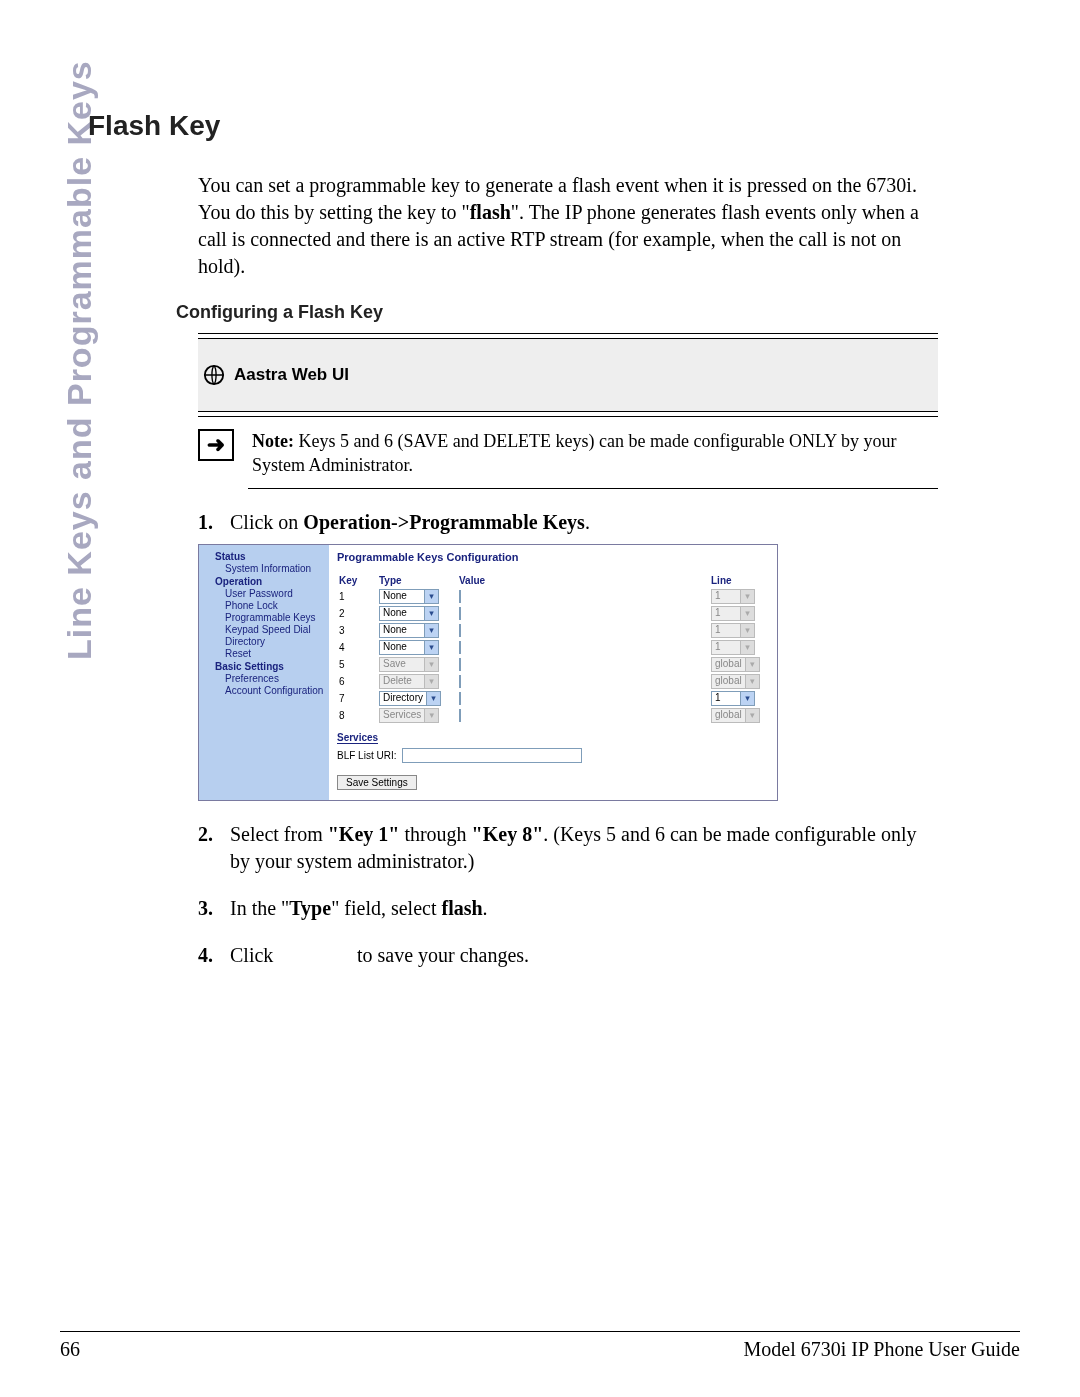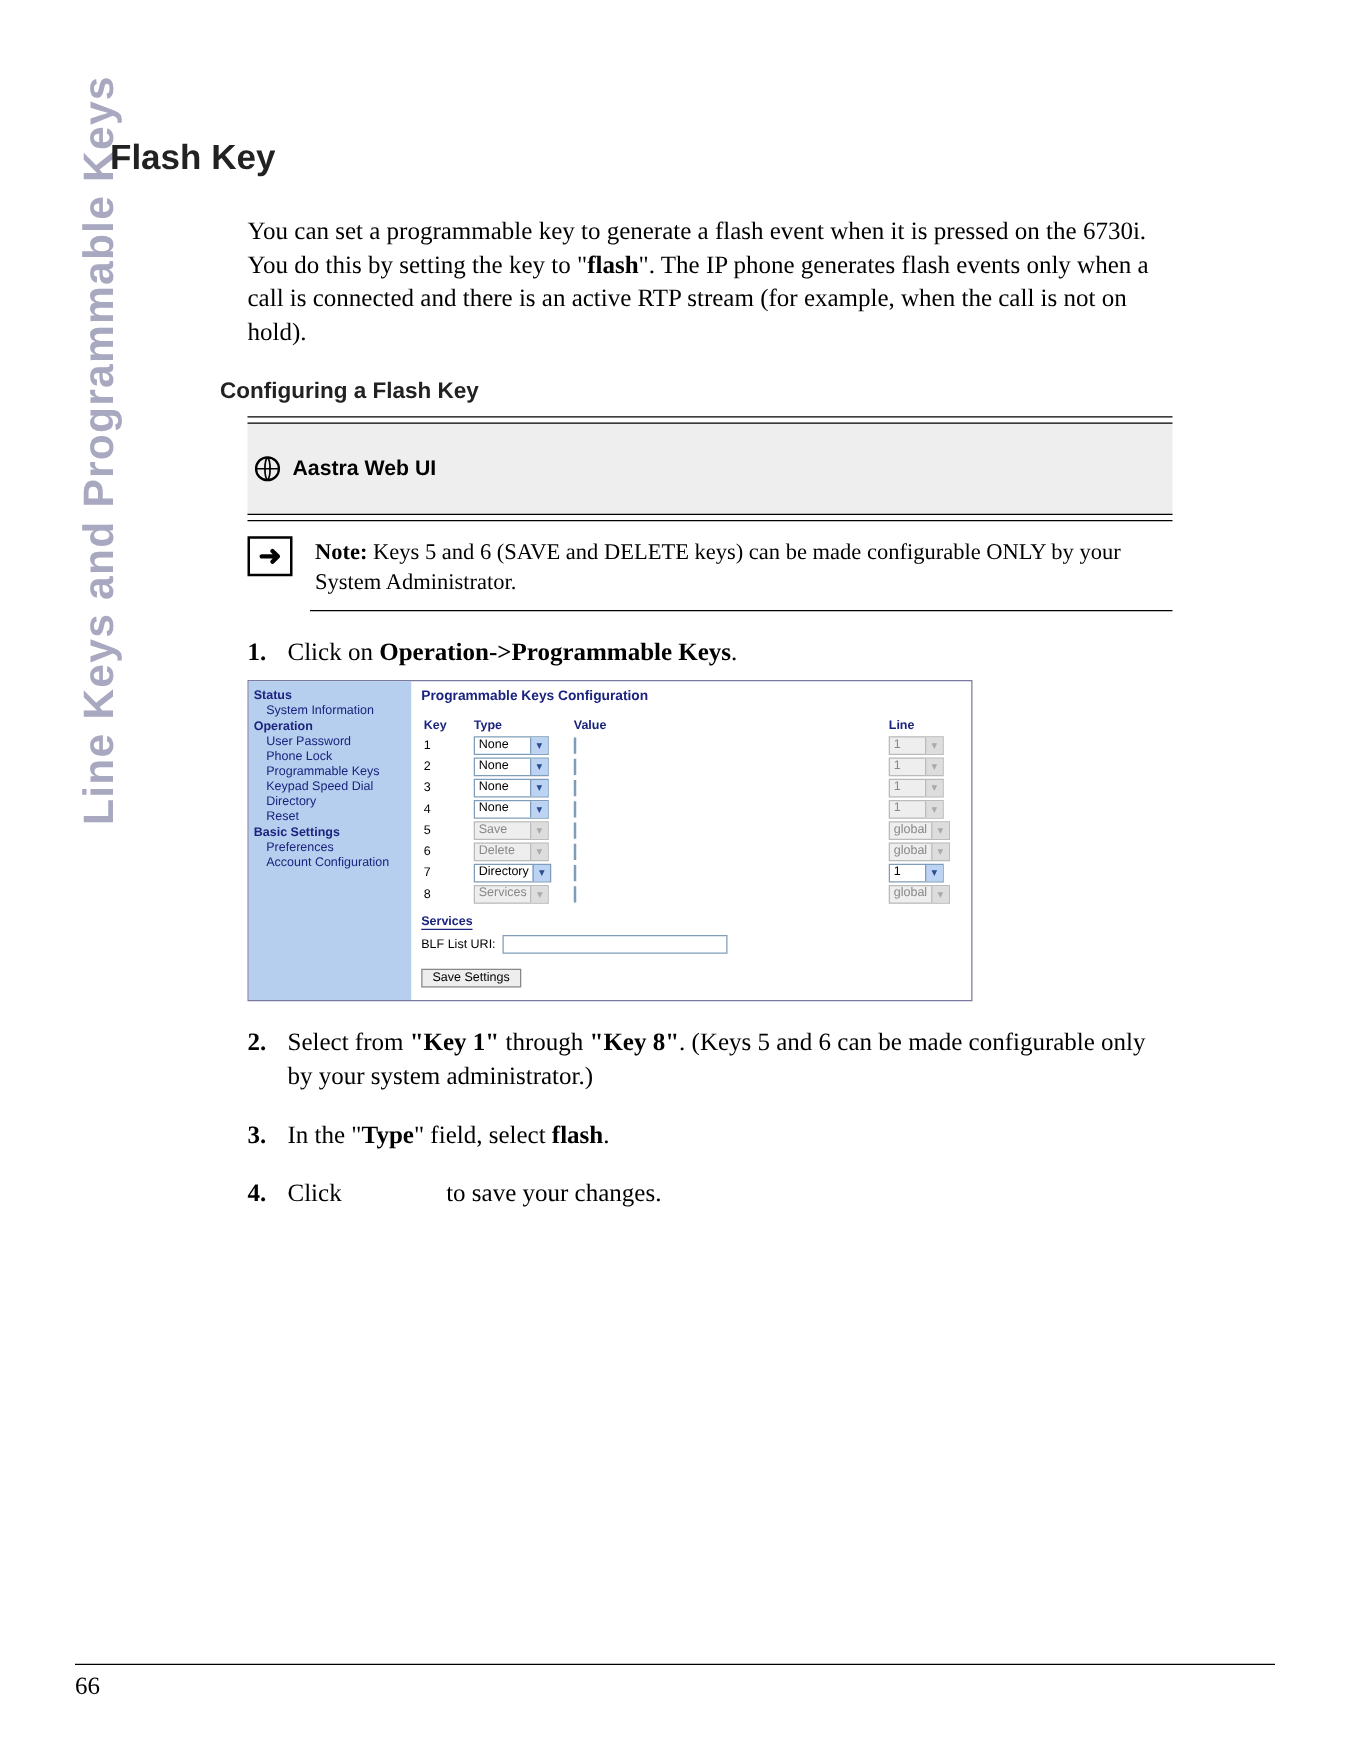--- a/index.html
+++ b/index.html
@@ -127,21 +127,21 @@
     width: 580px;
     border: 1px solid #7a7aa0;
     display: flex;
     font-family: Arial, Helvetica, sans-serif;
     font-size: 10px;
     background: #fff;
   }
   .nav-pane {
     width: 130px;
     background: #b7cfef;
-    padding: 4px 4px 10px 4px;
+    padding: 4px 4px 10px 16px;
     color: #1a237e;
   }
   .nav-pane .cat { font-weight: bold; margin-top: 2px; }
   .nav-pane .item { margin-left: 10px; margin-top: 1px; }
   .main-pane {
     flex: 1;
     padding: 6px 8px 10px 8px;
   }
   .main-pane .title {
     color: #1a237e;
@@ -427,14 +427,15 @@
       <span class="num">4.</span>
       <span>
         <span>Click </span><span class="save-settings-inline">Save Settings</span><span> to save your changes.</span>
       </span>
     </div>
 
   </div>
 
   <div class="footer">
     <span>66</span>
+    <span>Model 6730i IP Phone User Guide</span>
   </div>
 </div>
 
 </body></html>

